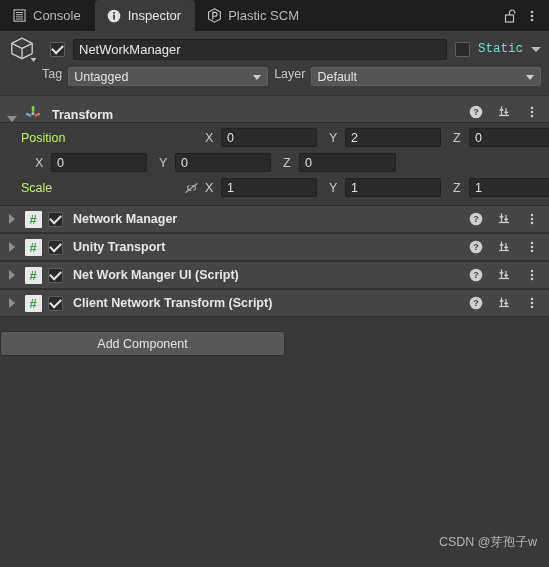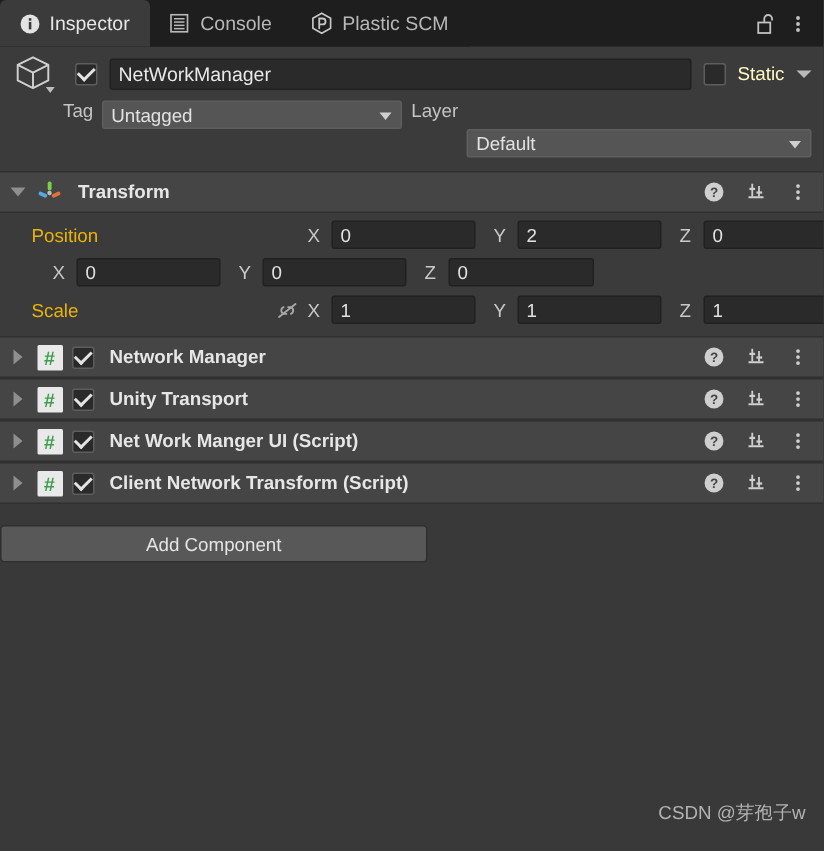--- a/index.html
+++ b/index.html
@@ -94,21 +94,21 @@
     outline: none;
     cursor: text;
   }
   .static-box {
     width: 15px; height: 15px;
     background: #2a2a2a;
     border: 1px solid #5d5d5d;
     border-radius: 2px; flex: 0 0 15px;
     cursor: pointer;
   }
-  .static-lbl { font-size: 12.5px; color: #fef9c3; white-space: nowrap; }
+  .static-lbl { font-size: 12.5px; color: #5eead4; white-space: nowrap; font-family: Liberation Mono, monospace; }
   .caret-dn {
     width: 0; height: 0;
     border-left: 5px solid transparent;
     border-right: 5px solid transparent;
     border-top: 5px solid #b9b9b9;
     cursor: pointer;
   }
 
   .go-row2 {
     display: flex; gap: 6px;
@@ -128,34 +128,34 @@
   }
   .dropdown .dd-caret {
     position: absolute; right: 6px; top: 50%;
     margin-top: -2px;
     width: 0; height: 0;
     border-left: 4.5px solid transparent;
     border-right: 4.5px solid transparent;
     border-top: 5px solid #cfcfcf;
   }
   .tag-dd { width: 200px; }
-  .layer-dd { flex: 1 1 auto; margin-top: 19px; }
+  .layer-dd { flex: 1 1 auto; }
 
   
   .comp-head {
     height: 28px;
     background: #454545;
     border-top: 1px solid #303030;
     border-bottom: 1px solid #303030;
     display: flex; align-items: center;
     padding: 0 7px 0 6px;
     gap: 6px;
     flex: 0 0 auto;
   }
-  .comp-head.transform { background: #454545; }
+  .comp-head.transform { background: #454545; align-items: flex-end; }
   .foldout {
     width: 12px; flex: 0 0 12px;
     display: flex; align-items: center; justify-content: center;
     cursor: pointer;
   }
   .tri-right { width: 0; height: 0; border-top: 5px solid transparent; border-bottom: 5px solid transparent; border-left: 6px solid #8e8e8e; }
   .tri-down  { width: 0; height: 0; border-left: 5px solid transparent; border-right: 5px solid transparent; border-top: 6px solid #8e8e8e; }
   .comp-icon { width: 18px; height: 18px; flex: 0 0 18px; display: flex; align-items: center; justify-content: center; }
   .cs-icon {
     width: 17px; height: 17px;
@@ -169,21 +169,21 @@
   .comp-title {
     font-size: 12.5px; font-weight: bold; color: #e6e6e6;
     margin-left: 4px; white-space: nowrap;
   }
   .comp-actions { margin-left: auto; display: flex; align-items: center; gap: 8px; }
 
   
   .tbody { background: #3b3b3b; padding: 4px 7px 7px 7px; flex: 0 0 auto; }
   .trow { display: flex; align-items: center; height: 21px; margin-bottom: 4px; }
   .trow:last-child { margin-bottom: 0; }
-  .trow-lbl { font-size: 12.5px; color: #eab308; width: 170px; padding-left: 14px; flex: 0 0 170px; }
+  .trow-lbl { font-size: 12.5px; color: #bef264; width: 170px; padding-left: 14px; flex: 0 0 170px; }
   .link-slot { width: 28px; flex: 0 0 28px; display: flex; align-items: center; justify-content: center; }
   .axis-lbl { font-size: 12.5px; color: #c9c9c9; width: 16px; flex: 0 0 16px; text-align: left; }
   .num-field {
     height: 19px;
     background: #2a2a2a;
     border: 1px solid #212121;
     border-radius: 2px;
     color: #e0e0e0; font-size: 12.5px;
     padding: 0 5px; line-height: 17px;
     width: 96px; flex: 0 0 96px;
@@ -216,42 +216,42 @@
     user-select: none;
   }
 </style>
 </head>
 <body>
 
 <div class="app">
 
   <div class="tabbar">
 
-    <div class="tab active">
-      <span class="tico">
-        <svg width="14" height="14" viewBox="0 0 14 14">
-          <circle cx="7" cy="7" r="6.3" fill="#e3e3e3"></circle>
-          <rect x="6.2" y="5.6" width="1.7" height="5" fill="#3b3b3b"></rect>
-          <rect x="6.2" y="3.1" width="1.7" height="1.7" fill="#3b3b3b"></rect>
-        </svg>
-      </span>
-      <span>Inspector</span>
-    </div>
-
     <div class="tab">
       <span class="tico">
         <svg width="13" height="13" viewBox="0 0 13 13">
           <rect x="1" y="0.8" width="11" height="11.4" fill="none" stroke="#b8b8b8" stroke-width="1.1"></rect>
           <rect x="3" y="3" width="7" height="1" fill="#b8b8b8"></rect>
           <rect x="3" y="5.2" width="7" height="1" fill="#b8b8b8"></rect>
           <rect x="3" y="7.4" width="7" height="1" fill="#b8b8b8"></rect>
           <rect x="3" y="9.6" width="7" height="1" fill="#b8b8b8"></rect>
         </svg>
       </span>
       <span>Console</span>
+    </div>
+
+    <div class="tab active">
+      <span class="tico">
+        <svg width="14" height="14" viewBox="0 0 14 14">
+          <circle cx="7" cy="7" r="6.3" fill="#e3e3e3"></circle>
+          <rect x="6.2" y="5.6" width="1.7" height="5" fill="#3b3b3b"></rect>
+          <rect x="6.2" y="3.1" width="1.7" height="1.7" fill="#3b3b3b"></rect>
+        </svg>
+      </span>
+      <span>Inspector</span>
     </div>
 
     <div class="tab">
       <span class="tico">
         <svg width="15" height="15" viewBox="0 0 16 16">
           <path d="M8 0.9 L14.3 4.4 L14.3 11.6 L8 15.1 L1.7 11.6 L1.7 4.4 Z" fill="none" stroke="#c6c6c6" stroke-width="1.2"></path>
           <path d="M6.2 11.6 L6.2 4.6 L8.6 4.6 A2.1 2.1 0 0 1 8.6 8.8 L7.2 8.8" fill="none" stroke="#c6c6c6" stroke-width="1.3" stroke-linecap="round"></path>
         </svg>
       </span>
       <span>Plastic SCM</span>

